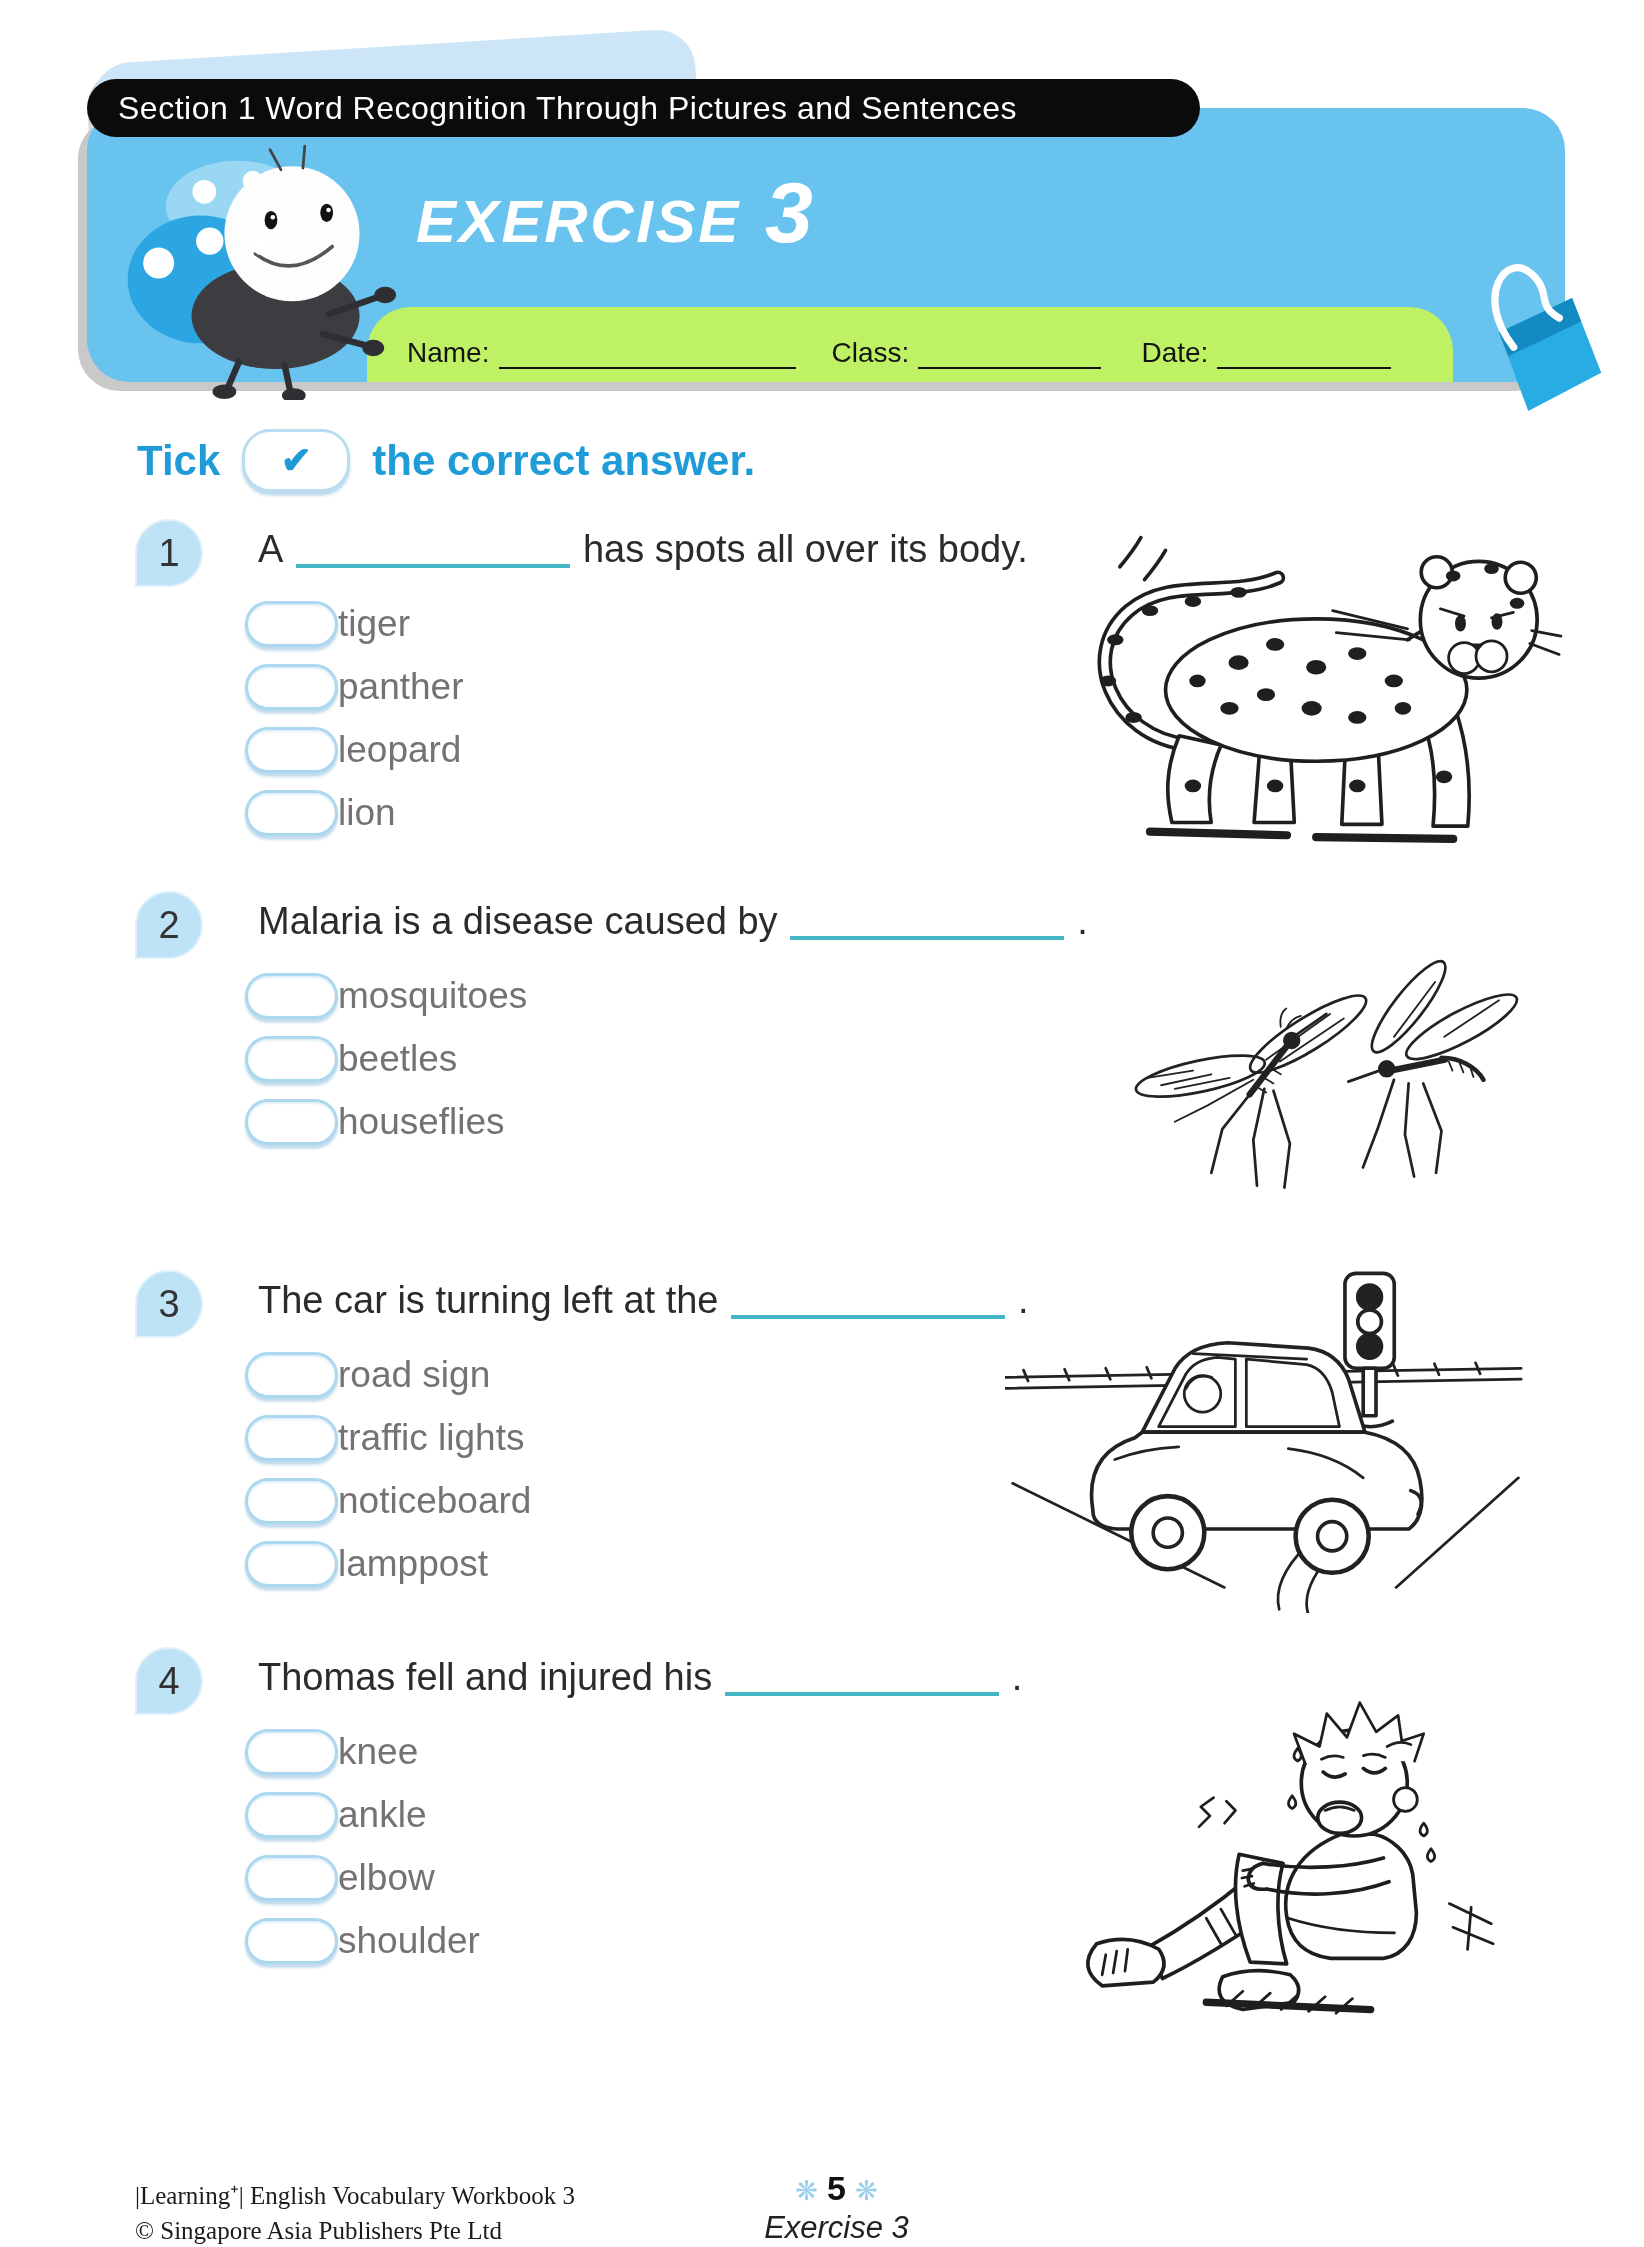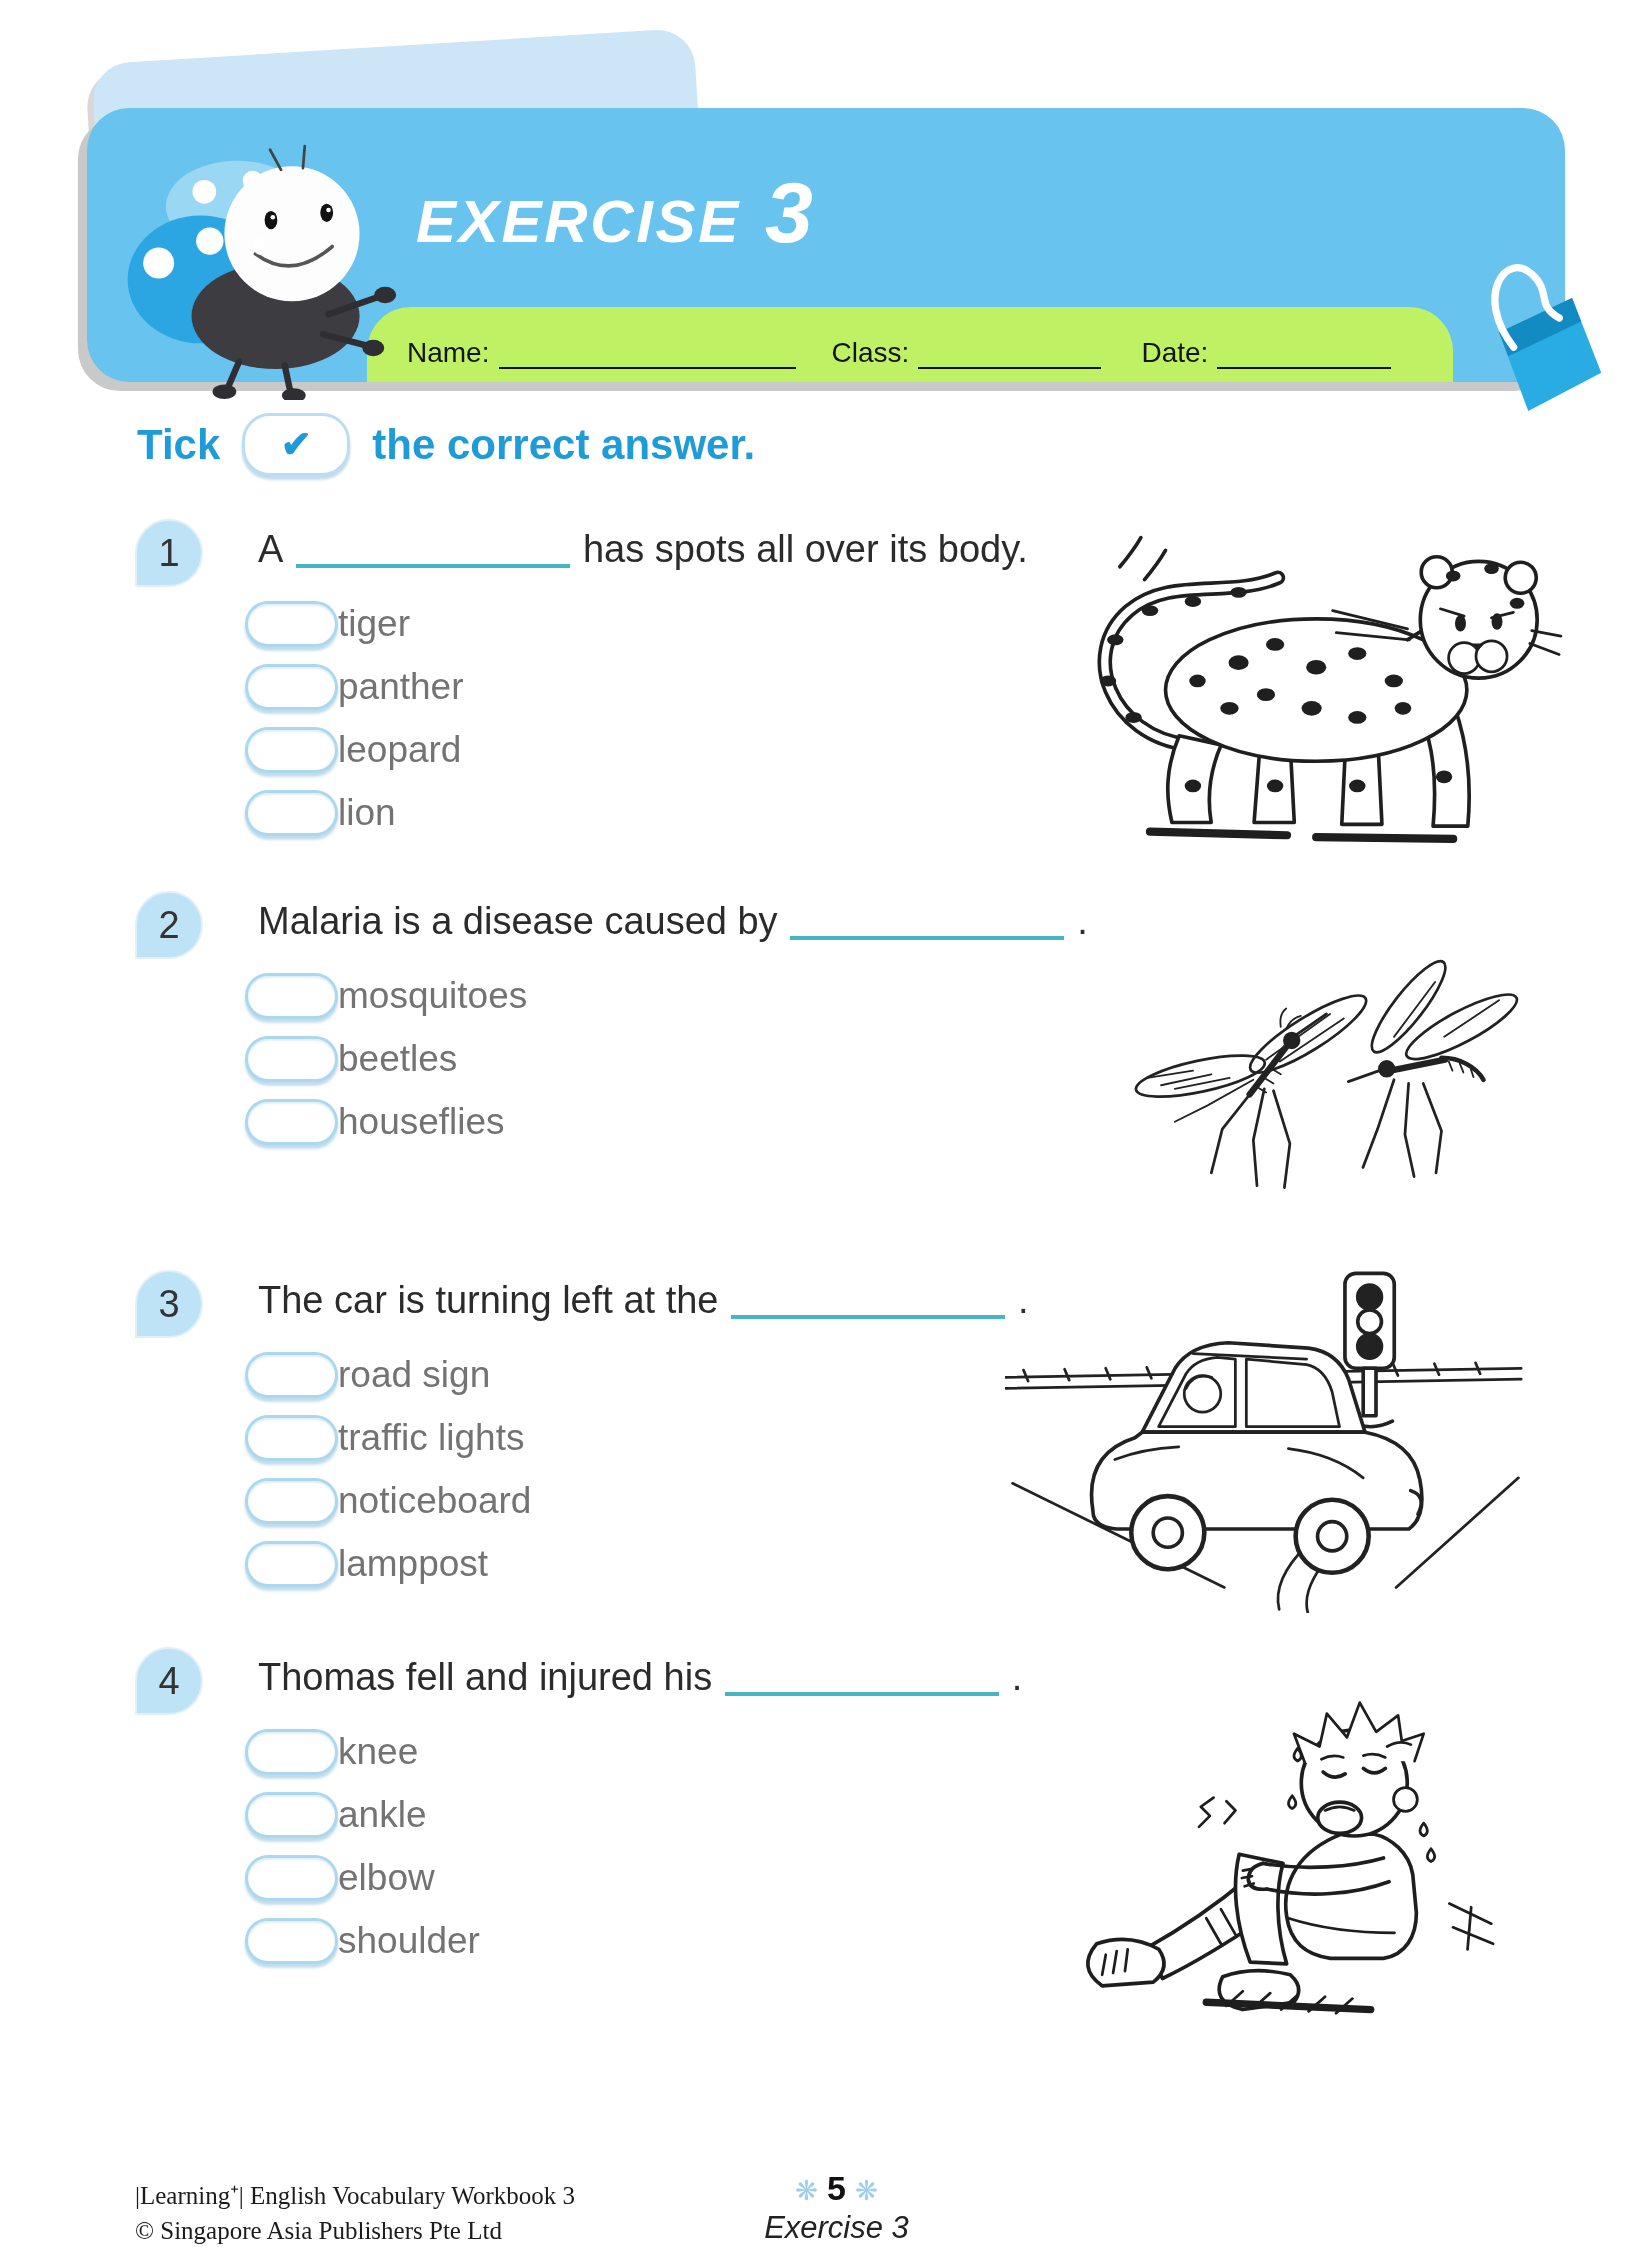--- a/index.html
+++ b/index.html
@@ -25,21 +25,21 @@
     background:#bef264;border-radius:44px 44px 0 0;z-index:3;display:flex;
     align-items:flex-end;padding:0 0 12.8px 40px;box-sizing:border-box;
     font-size:28px;color:#141414;}
   .field-line{display:inline-block;border-bottom:2.7px solid #141414;height:27.4px;margin-left:9.1px;}
   .line-name{width:297px;}.line-class{width:183px;}.line-date{width:174px;}
   .field-label{white-space:nowrap;}
   .gap-class{margin-left:36px;}.gap-date{margin-left:40px;}
   .clip{position:absolute;left:1446px;top:245px;width:160px;height:187px;z-index:6;}
 
   
-  .instruction{position:absolute;left:137px;top:413px;display:flex;align-items:center;
+  .instruction{position:absolute;left:137px;top:429px;display:flex;align-items:center;
     gap:22px;font-size:42px;font-weight:bold;color:#1F9CD8;z-index:2;}
   .tick-box{width:102px;height:57px;background:#fff;border:3.7px solid #BADDF1;
     border-radius:28px;display:flex;align-items:center;justify-content:center;
     box-shadow:0 3.7px 2.7px rgba(140,190,220,.55);}
   .tick-box span{font-size:37px;color:#1F9CD8;font-weight:bold;}
 
   
   .question-block{position:absolute;left:0;width:1645px;}
   .qb-1{top:512px;height:370px;}
   .qb-2{top:884px;height:375px;}
@@ -74,20 +74,23 @@
   .exercise-caption{font-style:italic;font-size:31px;color:#222;margin-top:1.8px;}
 </style>
 </head>
 <body>
 
 <div class="page">
 
   <div class="header-backdrop"></div>
   <div class="blue-panel"></div>
 
+  <div class="section-bar">
+    <span>Section 1  Word Recognition Through Pictures and Sentences</span>
+  </div>
 
   <svg class="mascot" viewBox="0 0 335 300">
     <ellipse cx="148" cy="88" rx="78" ry="50" fill="#9AD7F2"></ellipse>
     <circle cx="112" cy="72" r="13" fill="#fff"></circle>
     <circle cx="165" cy="60" r="11" fill="#fff"></circle>
     <ellipse cx="108" cy="168" rx="80" ry="70" fill="#2CA6E2"></ellipse>
     <circle cx="62" cy="150" r="17" fill="#fff"></circle>
     <circle cx="118" cy="126" r="15" fill="#fff"></circle>
     <circle cx="152" cy="180" r="14" fill="#fff"></circle>
     <ellipse cx="190" cy="208" rx="92" ry="58" fill="#3C3C41"></ellipse>

